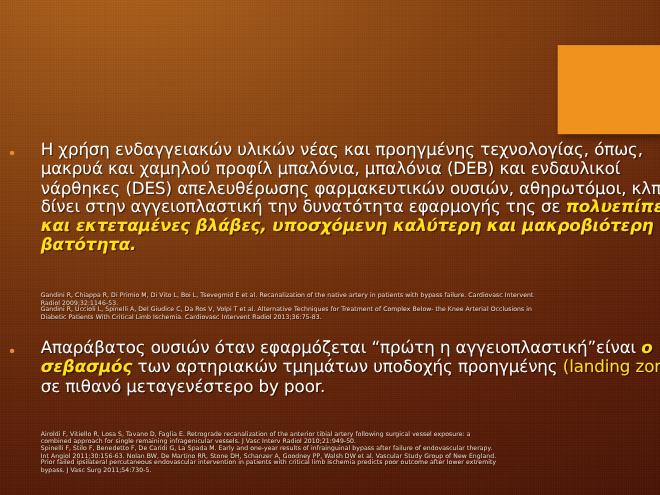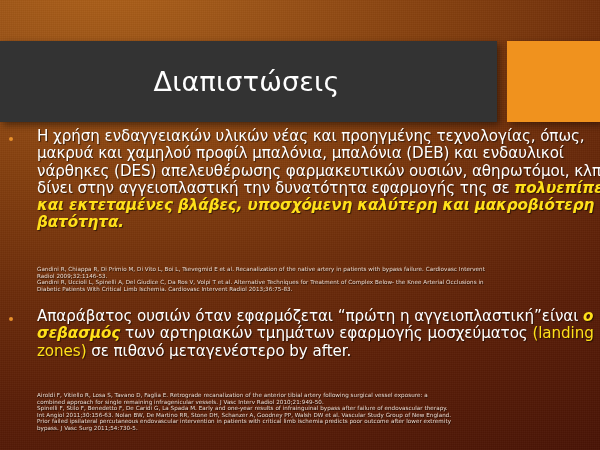--- a/index.html
+++ b/index.html
@@ -105,44 +105,41 @@
   #block2 { position: absolute; left: 0; top: 308px; width: 600px; }
   #cite2  { position: absolute; left: 0; top: 392px; width: 600px; }
 </style>
 </head>
 <body>
 
 <div id="slide">
 
   <div id="noise"></div>
 
-  <div id="title-bar">
-    <div id="title-text">Διαπιστώσεις</div>
-  </div>
 
   <div id="accent-block"></div>
 
   <div id="block1" class="bullet-row">
     <span class="bullet-dot"></span>
     <div class="body-text">
       <span>Η χρήση ενδαγγειακών  υλικών νέας και προηγμένης τεχνολογίας, όπως, μακρυά και χαμηλού προφίλ μπαλόνια, μπαλόνια (DEB) και ενδαυλικοί νάρθηκες (DES) απελευθέρωσης φαρμακευτικών ουσιών, αθηρωτόμοι, κλπ δίνει στην αγγειοπλαστική την δυνατότητα εφαρμογής της σε </span><span class="hl">πολυεπίπεδες και εκτεταμένες  βλάβες, υποσχόμενη καλύτερη και μακροβιότερη βατότητα.</span>
     </div>
   </div>
 
   <div id="cite1" class="citations">
     <span class="cite-line">Gandini R, Chiappa R, Di Primio M, Di Vito L, Boi L, Tsevegmid E et al. Recanalization of the native artery in patients with bypass failure. Cardiovasc Intervent</span>
     <span class="cite-line">Radiol 2009;32:1146-53.</span>
     <span class="cite-line">Gandini R, Uccioli L, Spinelli A, Del Giudice C, Da Ros V, Volpi T et al. Alternative Techniques for Treatment of Complex Below- the Knee Arterial Occlusions in</span>
     <span class="cite-line">Diabetic Patients With Critical Limb Ischemia. Cardiovasc Intervent Radiol 2013;36:75-83.</span>
   </div>
 
   <div id="block2" class="bullet-row">
     <span class="bullet-dot"></span>
     <div class="body-text">
-      <span>Απαράβατος ουσιών όταν εφαρμόζεται “πρώτη η αγγειοπλαστική”είναι </span><span class="hl">ο σεβασμός</span><span> των  αρτηριακών τμημάτων εφαρμογής μοσχεύματος </span><span class="hl-plain">(landing zones)</span><span> σε πιθανό μεταγενέστερο by after.</span>
+      <span>Απαράβατος ουσιών όταν εφαρμόζεται “πρώτη η αγγειοπλαστική”είναι </span><span class="hl">ο σεβασμός</span><span> των  αρτηριακών τμημάτων υποδοχής προηγμένης </span><span class="hl-plain">(landing zones)</span><span> σε πιθανό μεταγενέστερο by poor.</span>
     </div>
   </div>
 
   <div id="cite2" class="citations">
     <span class="cite-line">Airoldi F, Vitiello R, Losa S, Tavano D, Faglia E. Retrograde recanalization of the anterior tibial artery following surgical vessel exposure: a</span>
     <span class="cite-line">combined approach for single remaining   infragenicular  vessels.  J Vasc Interv Radiol 2010;21:949-50.</span>
     <span class="cite-line">Spinelli F, Stilo F, Benedetto F, De Caridi G, La Spada M. Early and one-year results of infrainguinal bypass after failure of endovascular therapy.</span>
     <span class="cite-line">Int Angiol 2011;30:156-63. Nolan BW, De Martino RR, Stone DH, Schanzer A, Goodney PP, Walsh DW et al. Vascular Study Group of New England.</span>
     <span class="cite-line">Prior failed ipsilateral percutaneous endovascular intervention in patients with critical limb ischemia predicts poor outcome after lower extremity</span>
     <span class="cite-line">bypass. J Vasc Surg 2011;54:730-5.</span>

